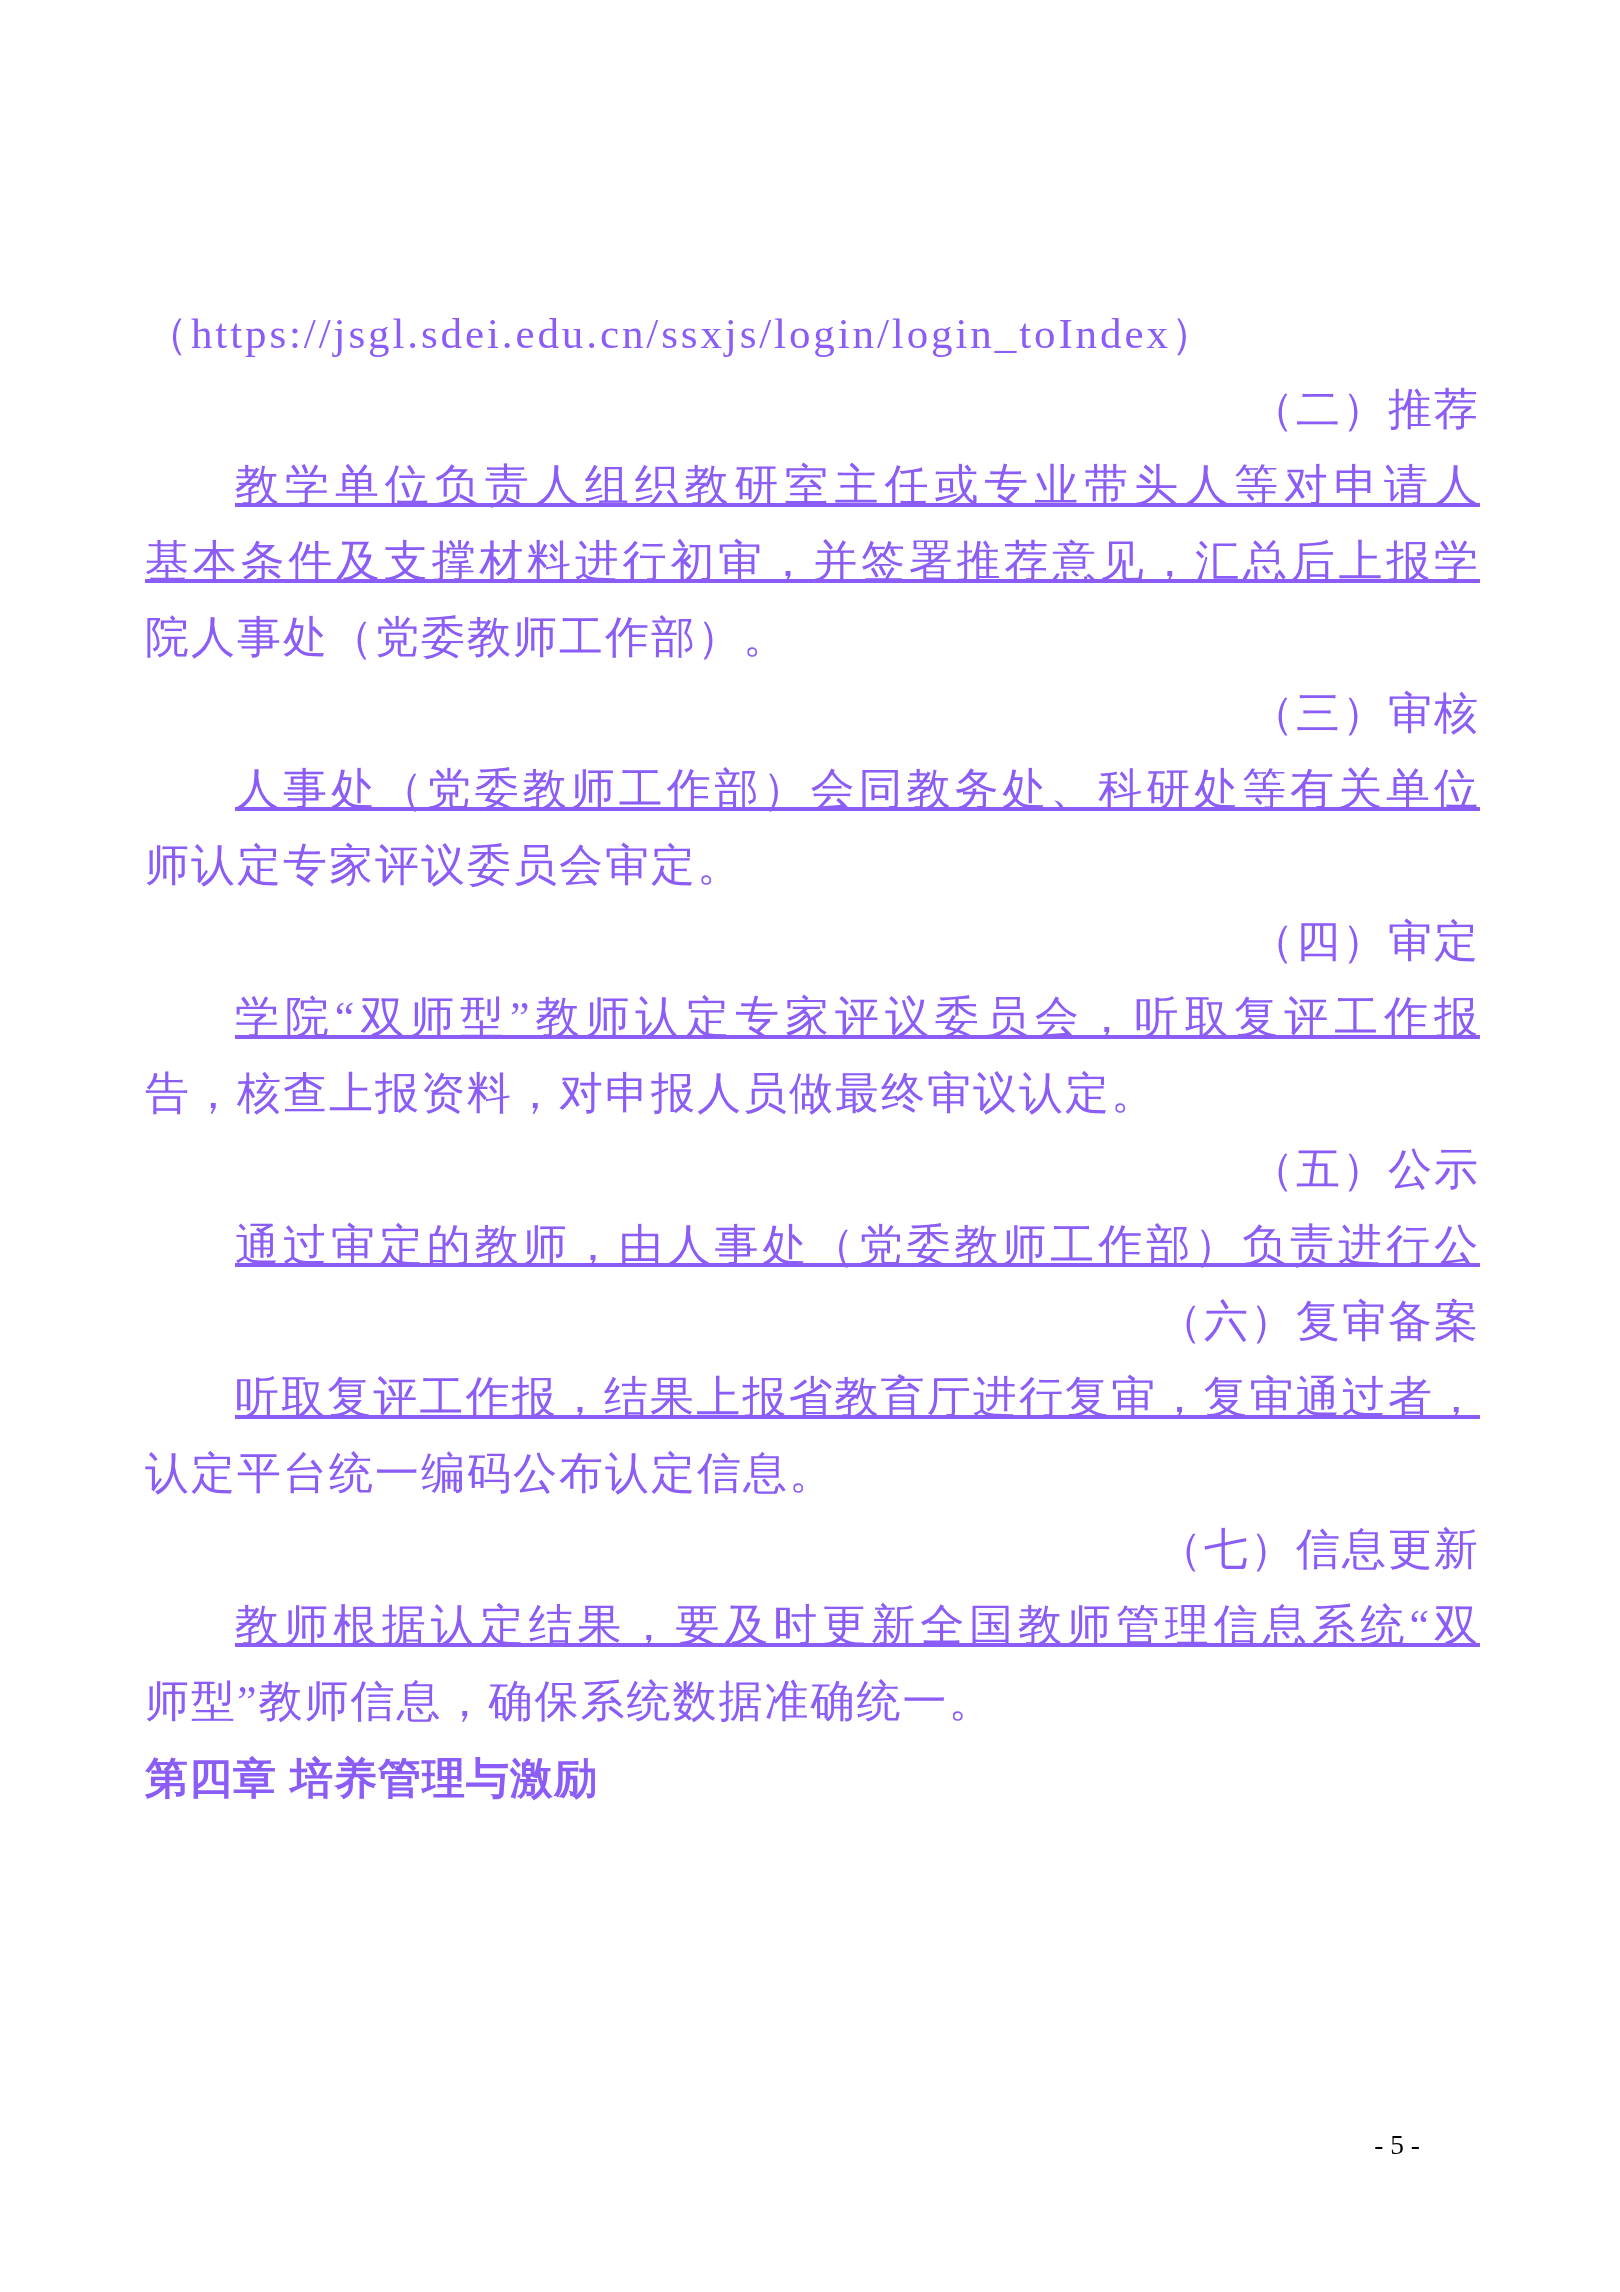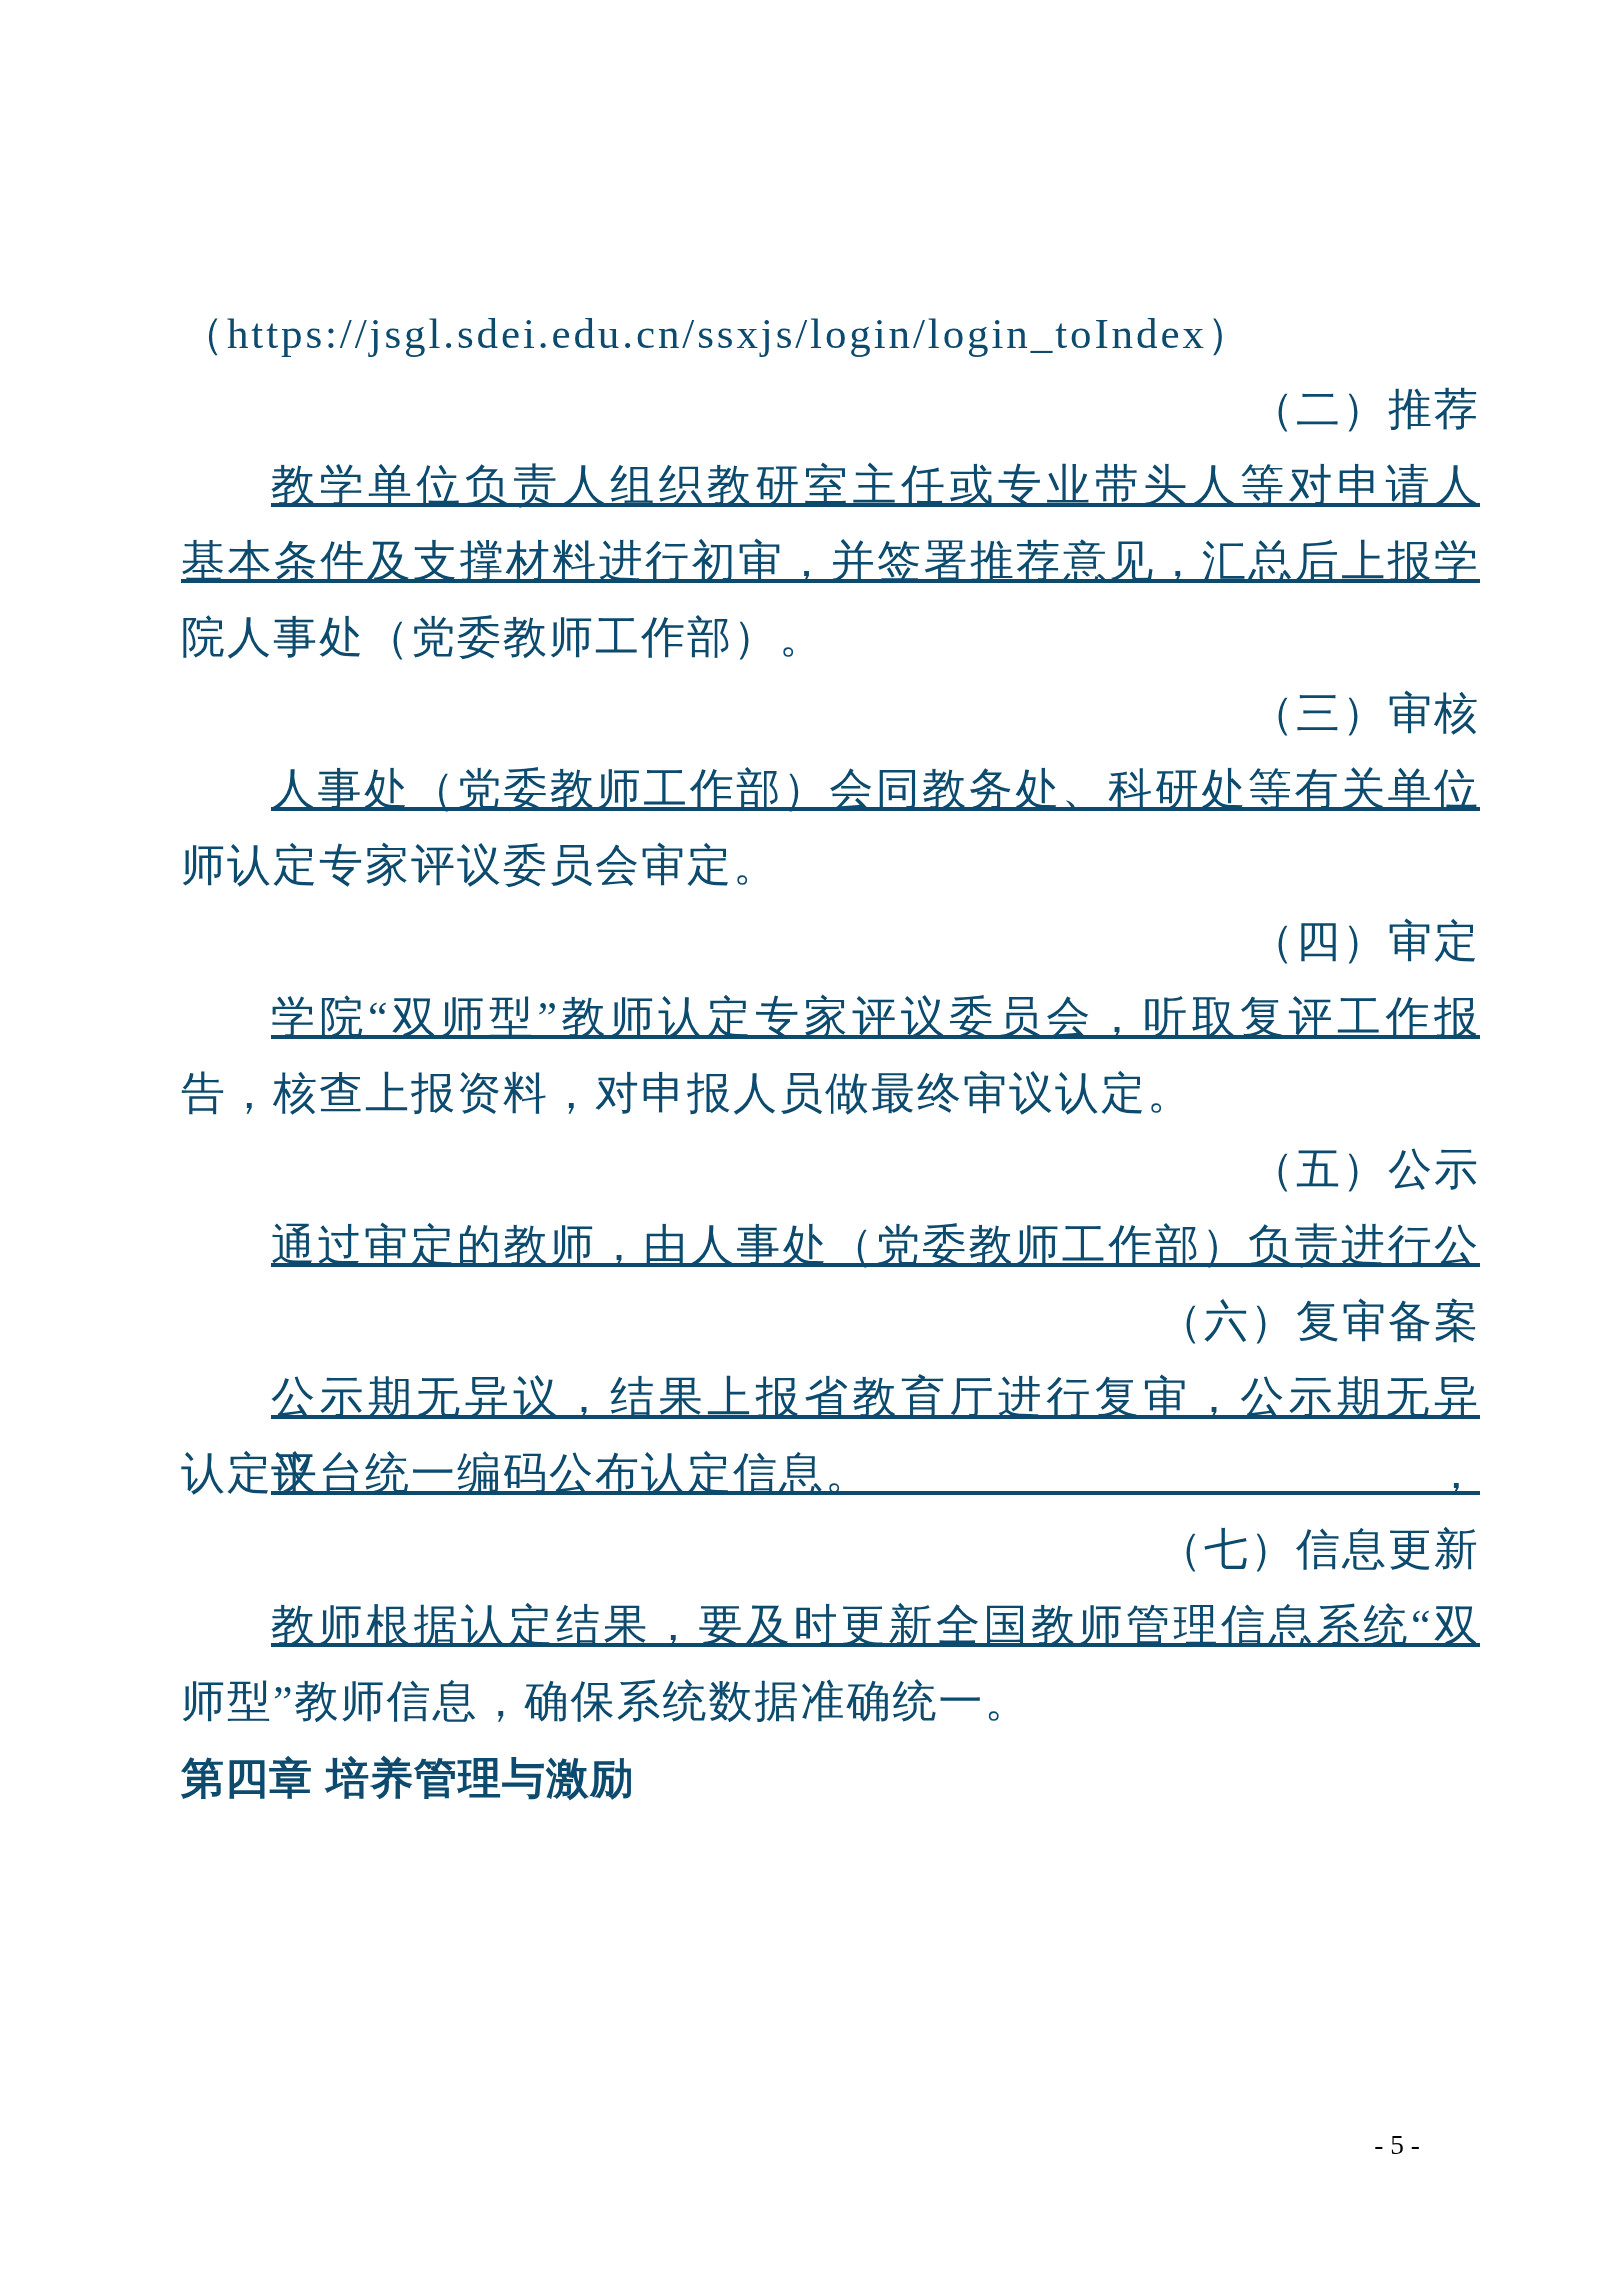--- a/index.html
+++ b/index.html
@@ -17,24 +17,23 @@
   .text-block {
     position: absolute;
     left: 145px;
     top: 296px;
     width: 1335px;
   }
   .line {
     height: 76px;
     line-height: 76px;
     font-size: 44px;
-    color: #0c4a6e;
+    color: #8b5cf6;
     font-family: "Liberation Serif", serif;
     letter-spacing: 2px;
-    margin-left: 36px;
   }
   .line.indent {
     padding-left: 90px;
     text-align: right;
   }
   .line.justify {
     text-align: justify;
     text-align-last: justify;
     text-justify: inter-character;
     text-decoration: underline;
@@ -72,21 +71,21 @@
       <div class="line body">院人事处（党委教师工作部）。</div>
       <div class="line body indent">（三）审核</div>
       <div class="line body indent justify">人事处（党委教师工作部）会同教务处、科研处等有关单位</div>
       <div class="line body">师认定专家评议委员会审定。</div>
       <div class="line body indent">（四）审定</div>
       <div class="line body indent justify">学院“双师型”教师认定专家评议委员会，听取复评工作报</div>
       <div class="line body">告，核查上报资料，对申报人员做最终审议认定。</div>
       <div class="line body indent">（五）公示</div>
       <div class="line body indent justify">通过审定的教师，由人事处（党委教师工作部）负责进行公</div>
       <div class="line body indent">（六）复审备案</div>
-      <div class="line body indent justify">公示期无异议，结果上报省教育厅进行复审，公示期无异议，</div>
+      <div class="line body indent justify">听取复评工作报，结果上报省教育厅进行复审，复审通过者，</div>
       <div class="line body">认定平台统一编码公布认定信息。</div>
       <div class="line body indent">（七）信息更新</div>
       <div class="line body indent justify">教师根据认定结果，要及时更新全国教师管理信息系统“双</div>
       <div class="line body">师型”教师信息，确保系统数据准确统一。</div>
       <div class="line heading">第四章 培养管理与激励</div>
     </div>
   <div class="page-number">- 5 -</div>
 </div>
 
 

